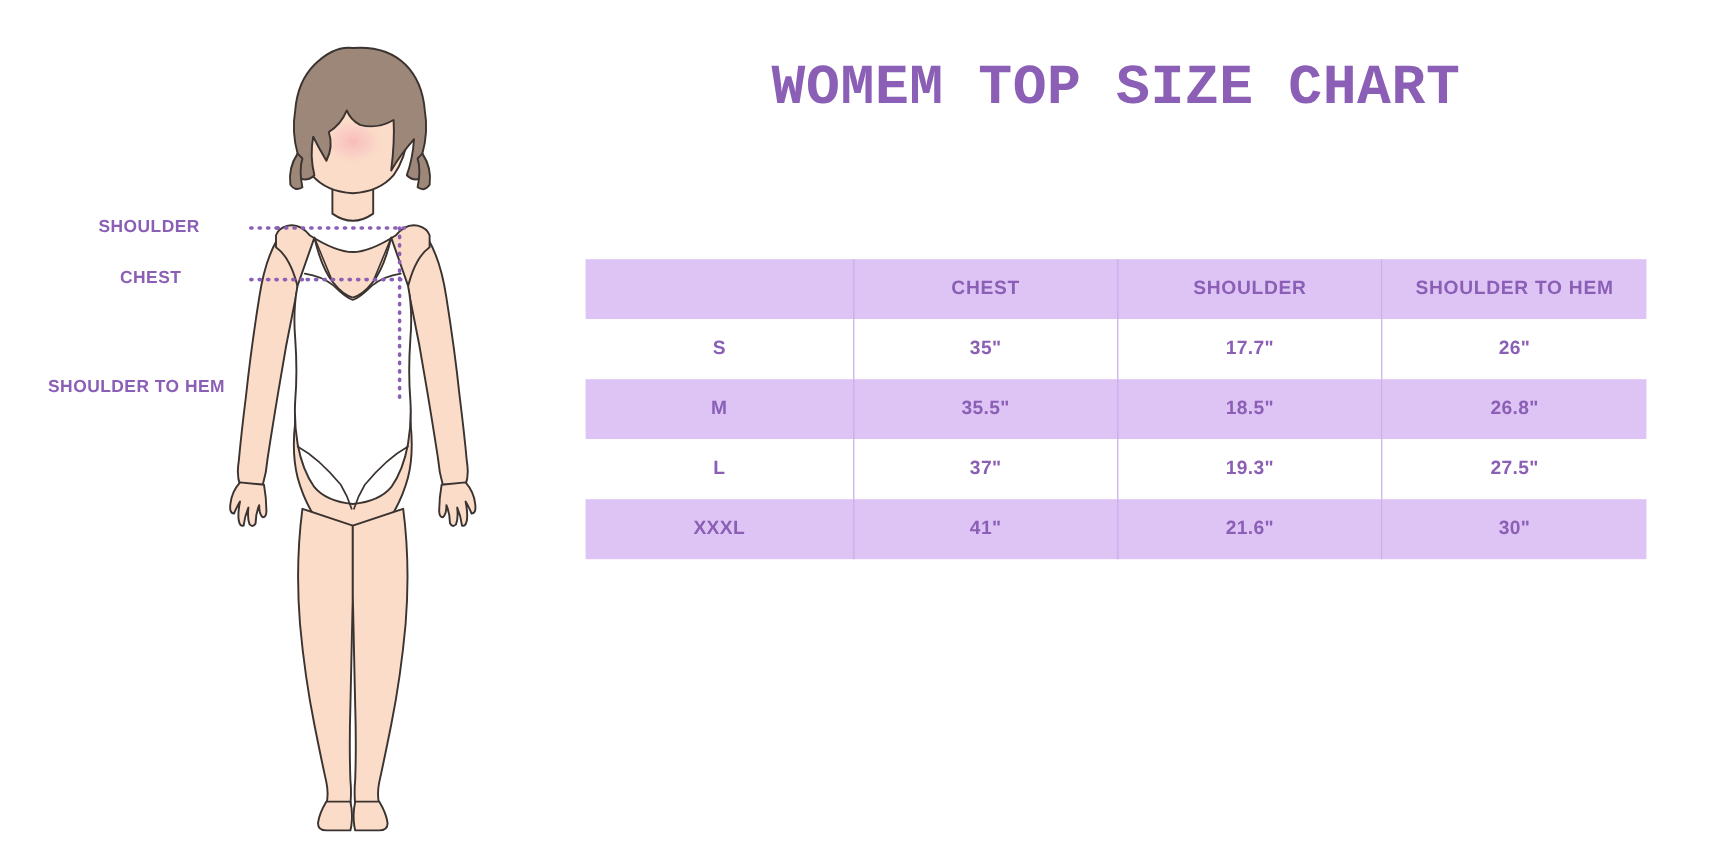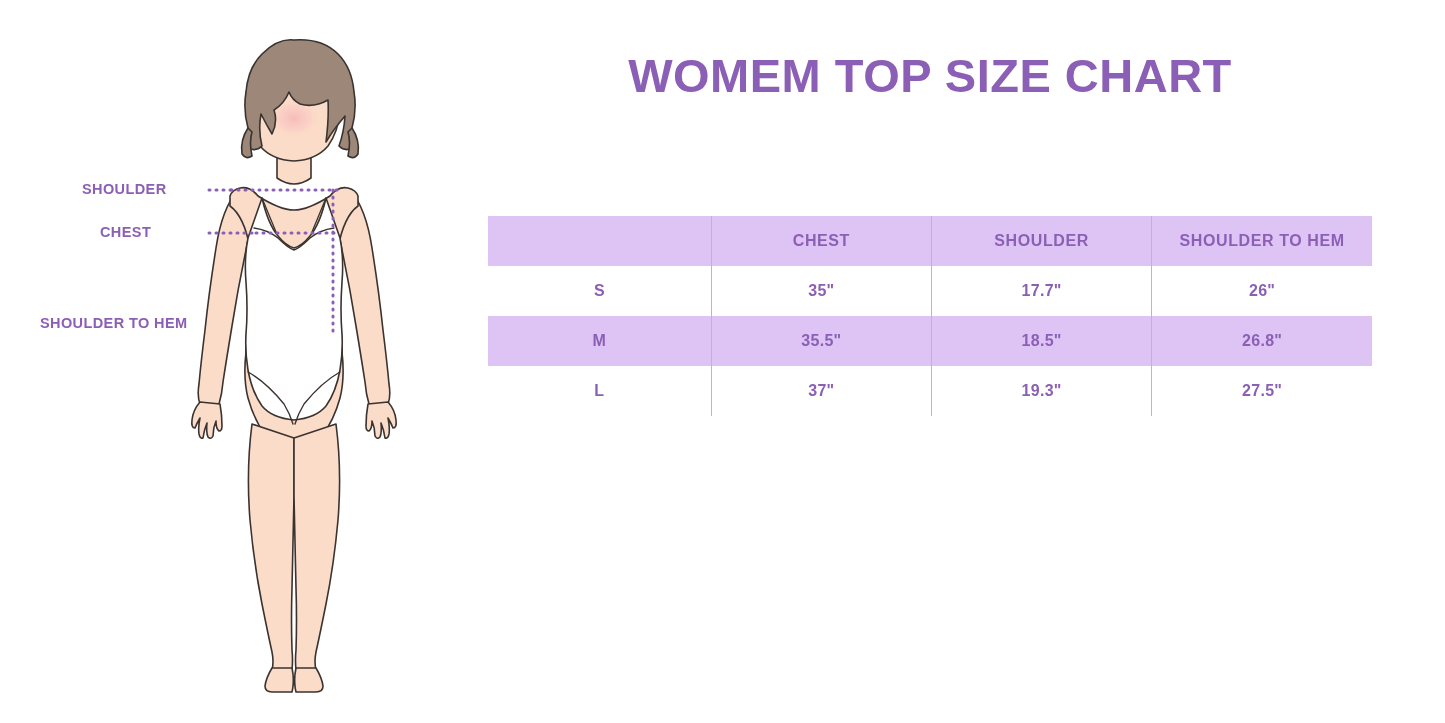--- a/index.html
+++ b/index.html
@@ -23,21 +23,21 @@
   #chart-title {
     position: absolute;
     left: 480px;
     top: 48px;
     width: 900px;
     text-align: center;
     font-size: 47px;
     font-weight: bold;
     letter-spacing: 0.5px;
     color: #8b5fb5;
-    font-family: Liberation Sans, sans-serif;
+    font-family: Liberation Mono, monospace;
     white-space: nowrap;
   }
 
   
   #figure-panel {
     position: absolute;
     left: 0px;
     top: 0px;
     width: 470px;
     height: 723px;
@@ -344,16 +344,22 @@
         <td>35.5"</td>
         <td>18.5"</td>
         <td>26.8"</td>
       </tr>
       <tr class="row-plain">
         <th>L</th>
         <td>37"</td>
         <td>19.3"</td>
         <td>27.5"</td>
       </tr>
+      <tr class="row-tint">
+        <th>XXXL</th>
+        <td>41"</td>
+        <td>21.6"</td>
+        <td>30"</td>
+      </tr>
     </tbody>
   </table>
 
 </div>
 
 </body></html>

